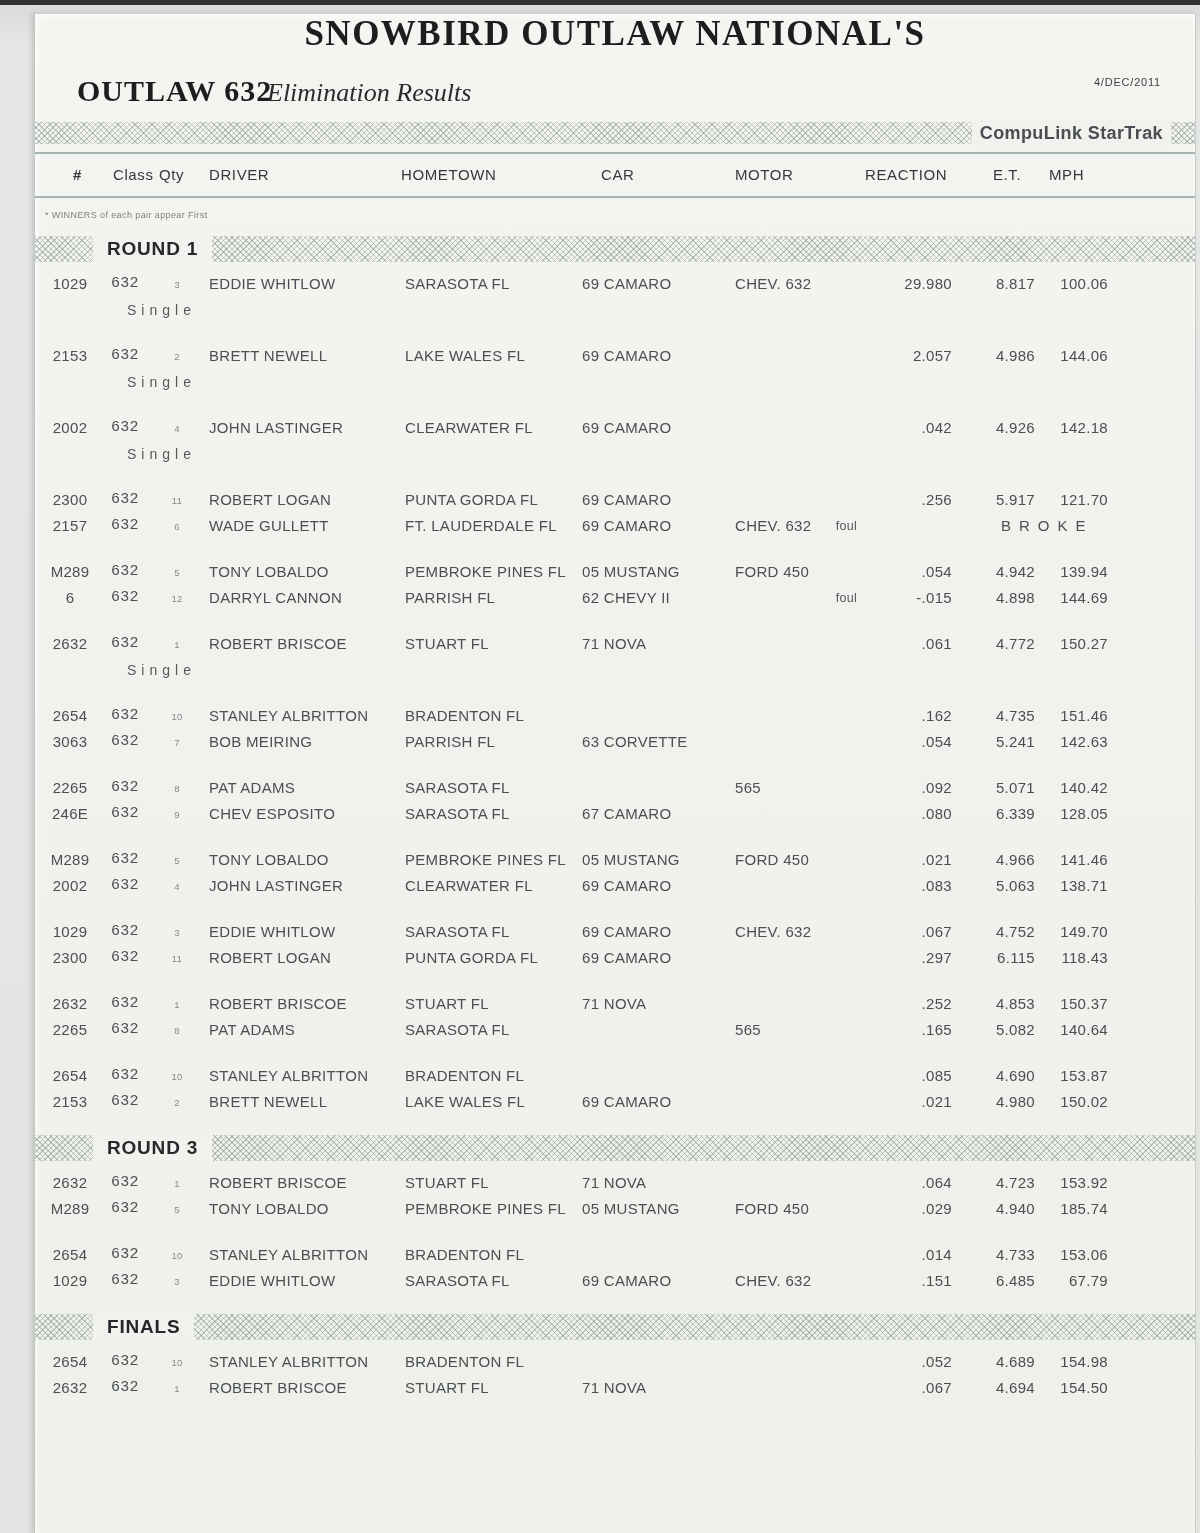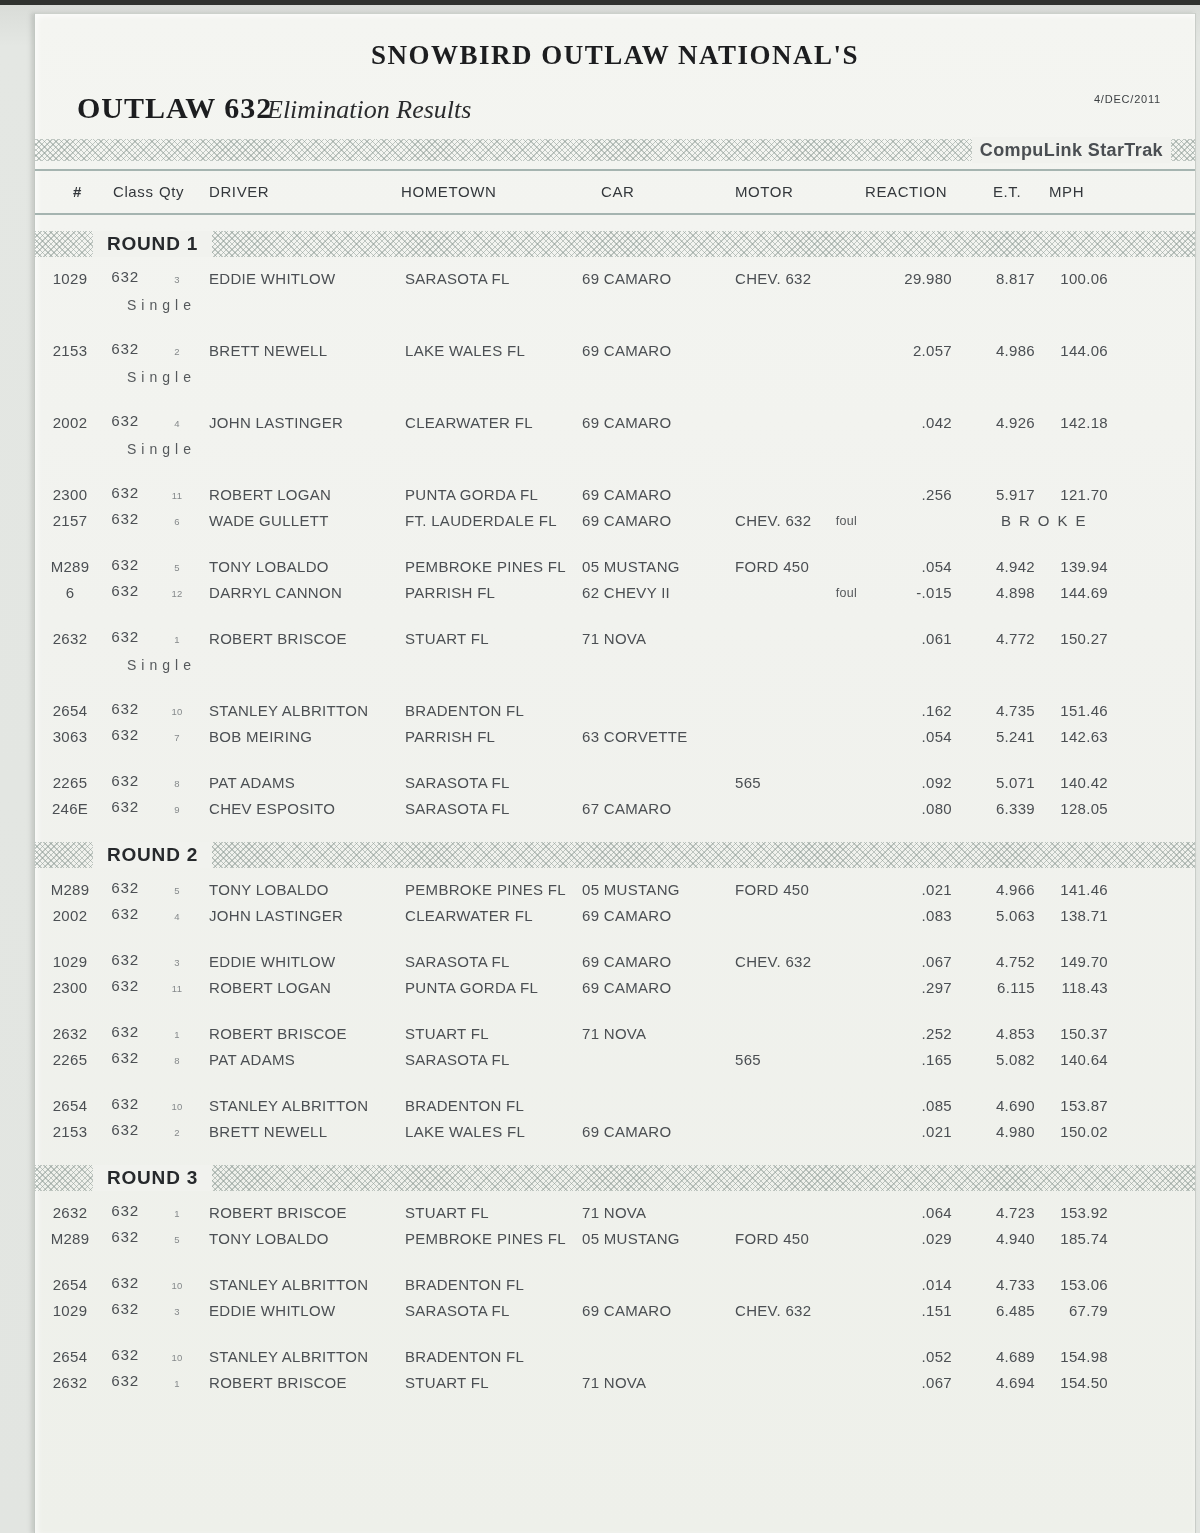--- a/index.html
+++ b/index.html
@@ -18,23 +18,23 @@
   .page{
     position:absolute;top:13px;left:34px;width:1160px;height:1520px;
     background:linear-gradient(180deg,#f4f5f1 0%,#f1f2ee 40%,#eef0ea 100%);
     border-left:1px solid #c2c7c2;border-top:1px solid #cdd1cc;border-right:1px solid #c9cdc8;
     box-shadow:inset 2px 2px 6px rgba(255,255,255,.8), -3px 0 4px rgba(120,125,120,.25);
   }
   .content{position:relative;width:100%;height:100%;color:#4b4f53;}
 
   
   .evt-title{
-    margin-top:26px;text-align:center;
+    text-align:center;
     font-family:"Liberation Serif", serif;font-weight:bold;
-    font-size:27px;letter-spacing:1.5px;color:#1c1d1f;
+    font-size:35px;letter-spacing:1.5px;color:#1c1d1f;
   }
   .subhead{position:relative;margin-top:20px;height:40px;}
   .class-title{
     position:absolute;left:42px;top:0;
     font-family:"Liberation Serif", serif;font-weight:bold;
     font-size:30px;letter-spacing:1px;color:#1c1d1f;
   }
   .subtitle{
     position:absolute;left:232px;top:4px;
     font-family:"Liberation Serif", serif;font-style:italic;
@@ -130,20 +130,21 @@
         <span class="ch ch4">HOMETOWN</span>
         <span class="ch ch5">CAR</span>
         <span class="ch ch6">MOTOR</span>
         <span class="ch ch7">REACTION</span>
         <span class="ch ch8">E.T.</span>
         <span class="ch ch9">MPH</span>
       </div>
 
       <div class="rule2"></div>
 
+      <div class="winners-note">* WINNERS of each pair appear First</div>
 
       <div id="rounds">
           <div class="band round-band"><span class="round-label">ROUND 1</span></div>
           <div class="pair">
             <div class="r">
               <span class="c-num">1029</span>
               <span class="c-class">632</span>
               <span class="c-qty">3</span>
               <span class="c-driver">EDDIE WHITLOW</span>
               <span class="c-home">SARASOTA FL</span>
@@ -287,21 +288,20 @@
               <span class="c-class">632</span>
               <span class="c-qty">9</span>
               <span class="c-driver">CHEV ESPOSITO</span>
               <span class="c-home">SARASOTA FL</span>
               <span class="c-car">67 CAMARO</span>
               <span class="c-react">.080</span>
               <span class="c-et">6.339</span>
               <span class="c-mph">128.05</span>
             </div>
           </div>
-          <div class="band round-band"><span class="round-label">ROUND 2</span></div>
           <div class="pair">
             <div class="r">
               <span class="c-num">M289</span>
               <span class="c-class">632</span>
               <span class="c-qty">5</span>
               <span class="c-driver">TONY LOBALDO</span>
               <span class="c-home">PEMBROKE PINES FL</span>
               <span class="c-car">05 MUSTANG</span>
               <span class="c-motor">FORD 450</span>
               <span class="c-react">.021</span>
@@ -435,20 +435,21 @@
               <span class="c-qty">3</span>
               <span class="c-driver">EDDIE WHITLOW</span>
               <span class="c-home">SARASOTA FL</span>
               <span class="c-car">69 CAMARO</span>
               <span class="c-motor">CHEV. 632</span>
               <span class="c-react">.151</span>
               <span class="c-et">6.485</span>
               <span class="c-mph">67.79</span>
             </div>
           </div>
+          <div class="band round-band"><span class="round-label">FINALS</span></div>
           <div class="pair">
             <div class="r">
               <span class="c-num">2654</span>
               <span class="c-class">632</span>
               <span class="c-qty">10</span>
               <span class="c-driver">STANLEY ALBRITTON</span>
               <span class="c-home">BRADENTON FL</span>
               <span class="c-react">.052</span>
               <span class="c-et">4.689</span>
               <span class="c-mph">154.98</span>

